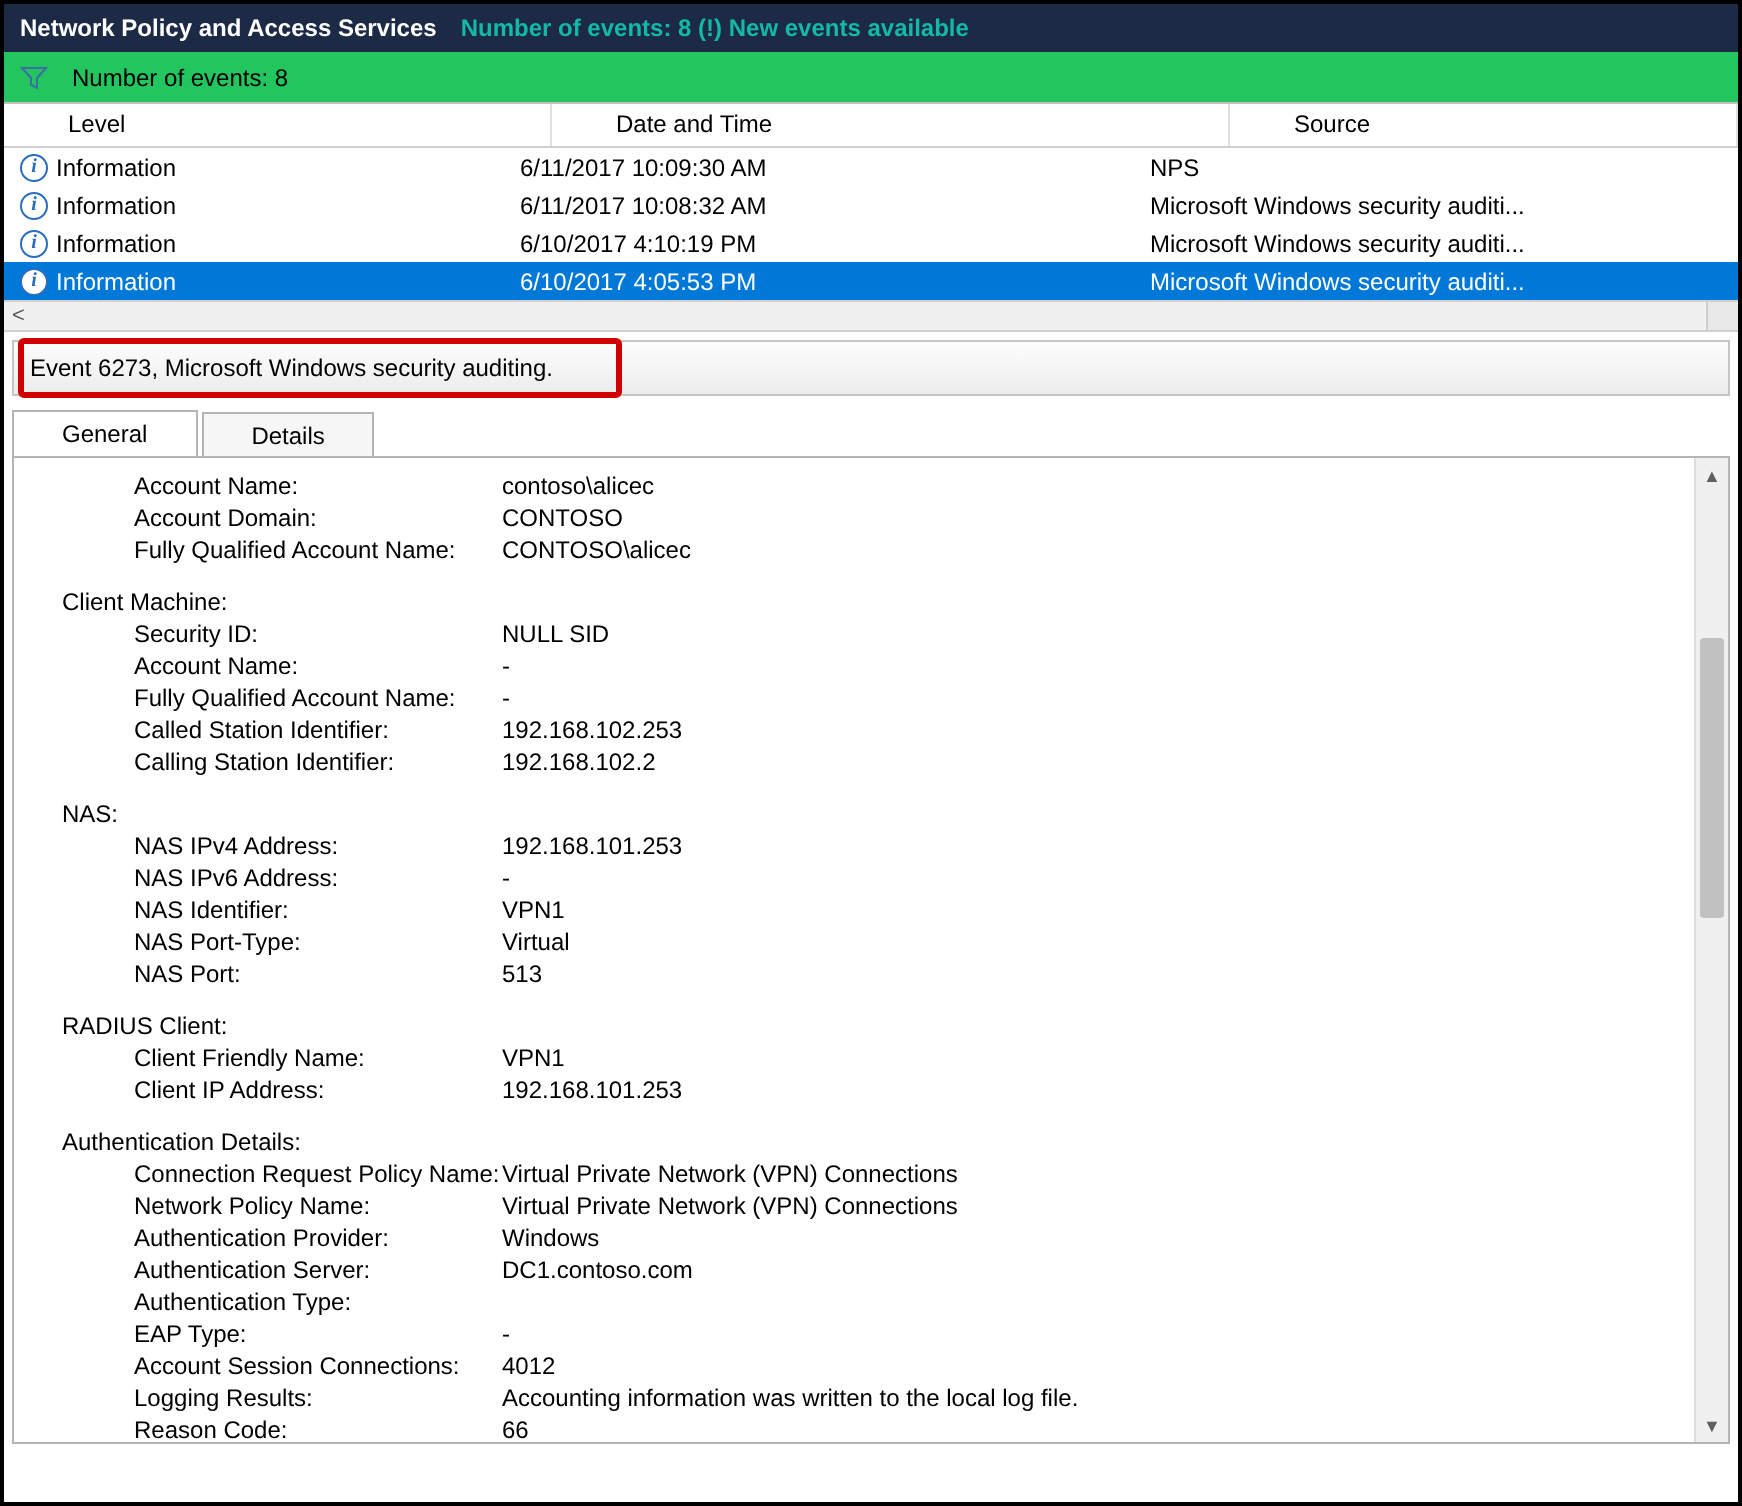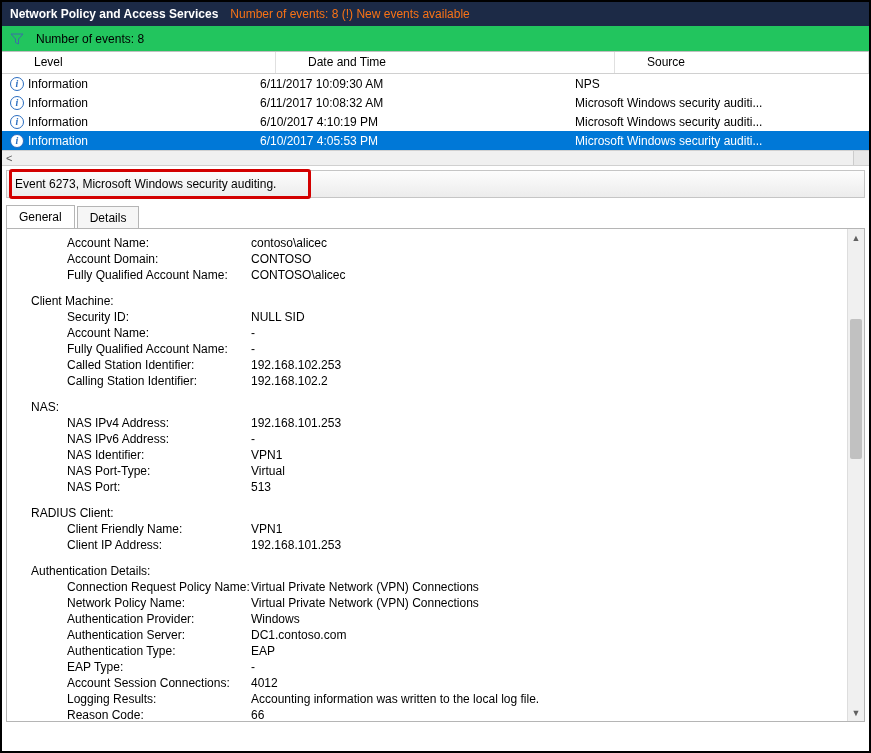--- a/index.html
+++ b/index.html
@@ -16,21 +16,21 @@
 .titlebar {
   background: #1c2a46;
   color: #fff;
   height: 24px;
   display: flex;
   align-items: center;
   padding: 0 8px;
   font-size: 12px;
 }
 .titlebar .title { font-weight: 600; }
-.titlebar .sub { margin-left: 12px; font-weight: 400; color: #f97316; }
+.titlebar .sub { margin-left: 12px; font-weight: 700; color: #14b8a6; }
 .filterbar {
   height: 26px;
   background: #22c55e;
   border-bottom: 1px solid #c0c0c0;
   display: flex;
   align-items: center;
   padding: 0 8px;
 }
 .funnel {
   width: 14px; height: 14px;
@@ -120,21 +120,21 @@
 .tabs-wrap {
   margin: 6px 4px 0 4px;
 }
 .tabs {
   display: flex;
   align-items: flex-end;
   position: relative;
   top: 1px;
 }
 .tab {
-  padding: 4px 12px;
+  padding: 4px 24px;
   border: 1px solid #b5b5b5;
   border-bottom: none;
   background: #f6f6f6;
   margin-right: 2px;
   font-size: 12px;
   cursor: pointer;
 }
 .tab.active {
   background: #fff;
   border-bottom: 1px solid #fff;
@@ -330,21 +330,20 @@
         <div class="kv">
           <div class="k">Authentication Provider:</div>
           <div class="v">Windows</div>
         </div>
         <div class="kv">
           <div class="k">Authentication Server:</div>
           <div class="v">DC1.contoso.com</div>
         </div>
         <div class="kv">
           <div class="k">Authentication Type:</div>
-          <div class="v">EAP</div>
         </div>
         <div class="kv">
           <div class="k">EAP Type:</div>
           <div class="v">-</div>
         </div>
         <div class="kv">
           <div class="k">Account Session Connections:</div>
           <div class="v">4012</div>
         </div>
         <div class="kv">

